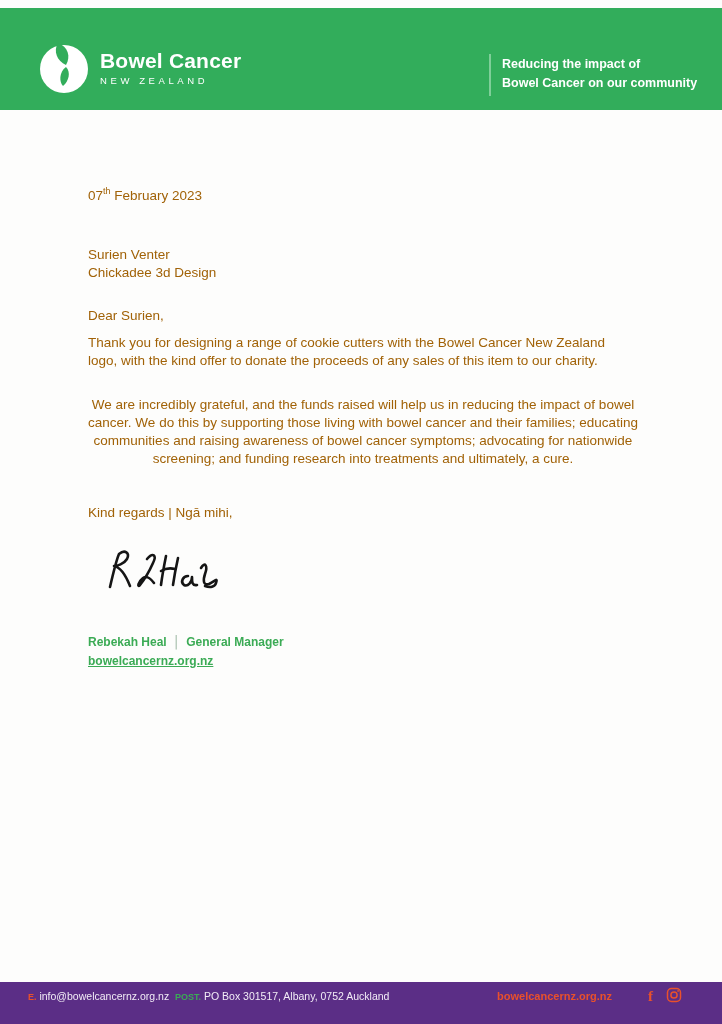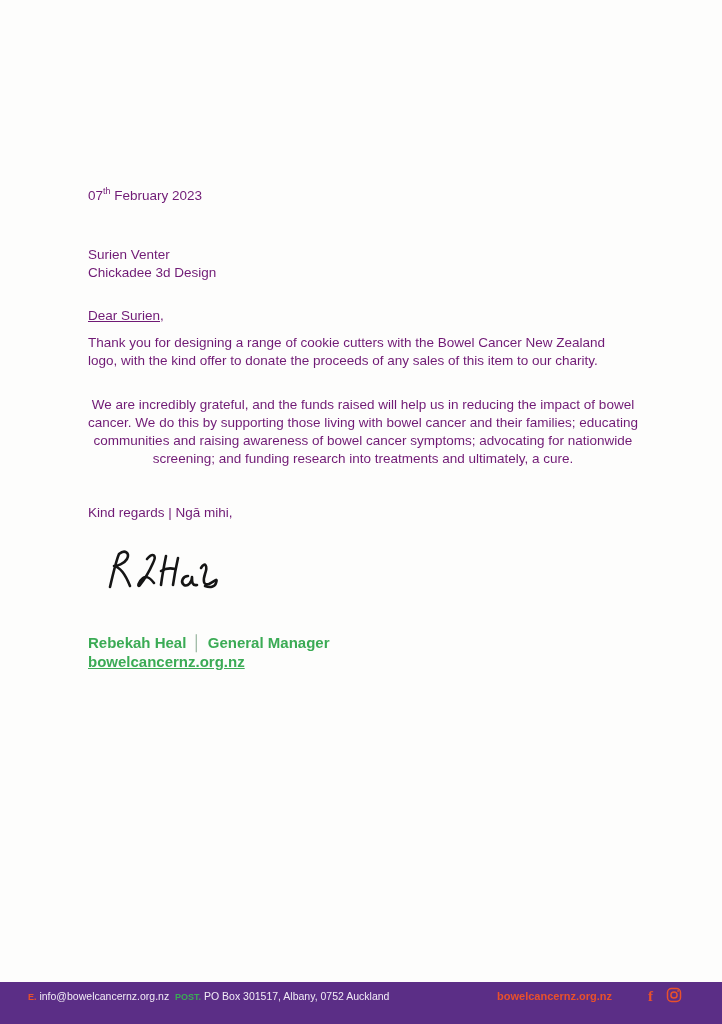--- a/index.html
+++ b/index.html
@@ -20,34 +20,34 @@
     background:var(--green-header,#32AD5B);
   }
   .logo-mark{position:absolute;left:38px;top:34px;width:52px;height:52px;}
   .logo-text{position:absolute;left:100px;top:42px;color:#ffffff;}
   .logo-title{font-size:21px;font-weight:700;letter-spacing:.2px;line-height:22px;}
   .logo-sub{font-size:9.5px;font-weight:400;letter-spacing:3.6px;margin-top:3px;}
   .tag-divider{position:absolute;left:489px;top:46px;width:2px;height:42px;background:#7fcf99;}
   .tagline{position:absolute;left:502px;top:47px;color:#ffffff;font-size:12.5px;font-weight:600;line-height:19px;}
 
   
-  .letter{position:absolute;left:88px;width:550px;color:#701a75;font-size:13.5px;line-height:18px;}
+  .letter{position:absolute;left:88px;width:550px;color:#a16207;font-size:13.5px;line-height:18px;}
   .date{top:182px;}
   .date sup{font-size:9px;}
   .recipient{top:246px;}
-  .salutation{top:307px;text-decoration:underline;}
+  .salutation{top:307px;}
   .para1{top:334px;}
   .para2{top:396px;text-align:center;}
   .closing{top:504px;}
 
   .signature{position:absolute;left:102px;top:546px;width:120px;height:52px;}
   .signature svg{width:120px;height:52px;}
 
   
-  .contact{position:absolute;left:88px;top:633px;font-size:15px;line-height:19px;color:#111;}
+  .contact{position:absolute;left:88px;top:633px;font-size:12px;line-height:19px;color:#111;}
   .contact .green{color:var(--green-text,#3BAB55);font-weight:700;}
   .contact .pipe{color:#8fae96;font-weight:400;padding:0 6px;}
   .contact .spacer{display:inline-block;width:10px;}
   .contact a, .contact .site{color:var(--green-text,#3BAB55);font-weight:700;text-decoration:underline;}
 
   
   .legal{position:absolute;left:40px;top:933px;color:#6e6e6e;font-size:9.5px;line-height:12.5px;letter-spacing:.2px;}
 
   
   .footerbar{
@@ -60,20 +60,38 @@
   .footerbar .lbl-green{color:var(--green-text,#3BAB55);font-weight:700;font-size:9px;}
   .footerbar .site{position:absolute;right:110px;top:0;height:28px;line-height:28px;color:var(--orange,#E9512B);font-weight:700;font-size:11px;}
   .footerbar .socials{position:absolute;right:40px;top:5px;display:flex;gap:13px;align-items:center;}
   .fb{color:var(--orange,#E9512B);font-weight:700;font-size:15px;font-family:"Liberation Serif",serif;line-height:18px;}
 </style>
 </head>
 <body>
 
 <div class="page">
 
+  <div class="header">
+    <div class="logo-mark">
+      <svg viewBox="0 0 52 52" xmlns="http://www.w3.org/2000/svg">
+        <circle cx="26" cy="27" r="24" fill="#ffffff"></circle>
+        <path d="M20,1 C30,5 33,14 28,23 C19,19 15,9 20,1 Z" fill="#32AD5B"></path>
+        <path d="M28,25 C33,30 31,39 25,44 C21,40 21,30 28,25 Z" fill="#32AD5B"></path>
+      </svg>
+    </div>
+    <div class="logo-text">
+      <div class="logo-title">Bowel Cancer</div>
+      <div class="logo-sub">NEW ZEALAND</div>
+    </div>
+    <div class="tag-divider"></div>
+    <div class="tagline">
+      <div>Reducing the impact of</div>
+      <div>Bowel Cancer on our community</div>
+    </div>
+  </div>
 
   <div class="letter date"><span>07</span><sup>th</sup><span> February 2023</span></div>
 
   <div class="letter recipient">
     <div>Surien Venter</div>
     <div>Chickadee 3d Design</div>
   </div>
 
   <div class="letter salutation">Dear Surien,</div>
 

